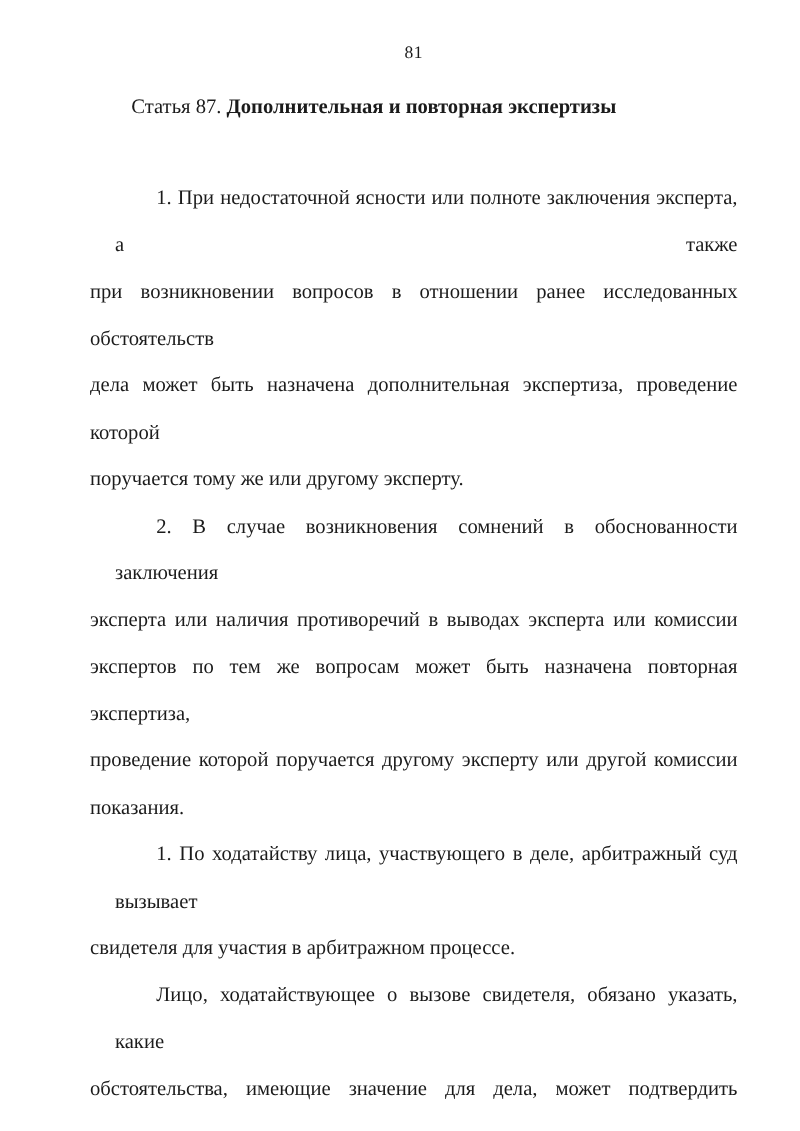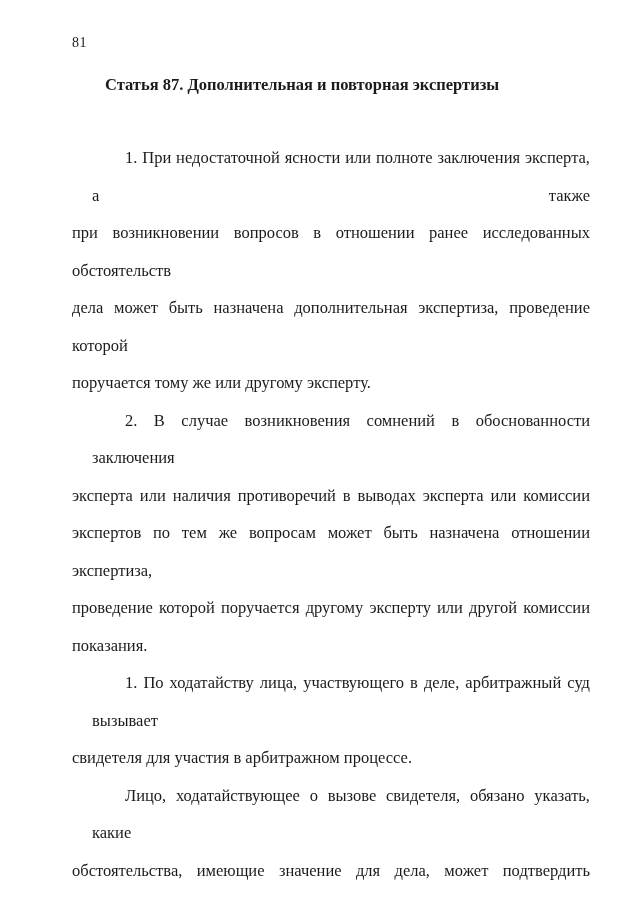--- a/index.html
+++ b/index.html
@@ -13,33 +13,34 @@
     height: 905px;
     background: #ffffff;
     color: #1b1b1b;
     font-family: "Liberation Serif", "DejaVu Serif", serif;
     font-size: 16.5px;
     overflow: hidden;
     box-sizing: border-box;
     padding: 0 50px 0 72px;
   }
   .page-number {
+    text-align: center;
     padding-top: 34px;
     font-size: 14px;
     line-height: 17px;
     letter-spacing: 0.5px;
   }
   .heading {
     margin-top: 24px;
     margin-bottom: 44px;
     line-height: 20px;
     text-indent: 33px;
     white-space: nowrap;
   }
-  .h-prefix { font-weight: 700; text-align: right; }
+  .h-prefix { font-weight: 400; text-align: right; }
   .h-title  { font-weight: 700; }
   .para { margin: 0; }
   .line {
     line-height: 37.5px;
     text-align: justify;
     text-align-last: justify;
   }
   .line.last {
     text-align-last: left;
   }
@@ -57,21 +58,21 @@
       <div class="heading"><span class="h-prefix">Статья 87. </span><span class="h-title">Дополнительная и повторная экспертизы</span></div>
       <div class="para">
         <div class="line indent">1. При недостаточной ясности или полноте заключения эксперта, а также</div>
         <div class="line">при возникновении вопросов в отношении ранее исследованных обстоятельств</div>
         <div class="line">дела может быть назначена дополнительная экспертиза, проведение которой</div>
         <div class="line last">поручается тому же или другому эксперту.</div>
       </div>
       <div class="para">
         <div class="line indent">2. В случае возникновения сомнений в обоснованности заключения</div>
         <div class="line">эксперта или наличия противоречий в выводах эксперта или комиссии</div>
-        <div class="line">экспертов по тем же вопросам может быть назначена отношении экспертиза,</div>
+        <div class="line">экспертов по тем же вопросам может быть назначена повторная экспертиза,</div>
         <div class="line">проведение которой поручается другому эксперту или другой комиссии</div>
         <div class="line last">показания.</div>
       </div>
       <div class="para">
         <div class="line indent">1. По ходатайству лица, участвующего в деле, арбитражный суд вызывает</div>
         <div class="line last">свидетеля для участия в арбитражном  процессе.</div>
       </div>
       <div class="para">
         <div class="line indent">Лицо, ходатайствующее о вызове свидетеля, обязано указать, какие</div>
         <div class="line">обстоятельства, имеющие значение для дела, может подтвердить свидетель, и</div>

